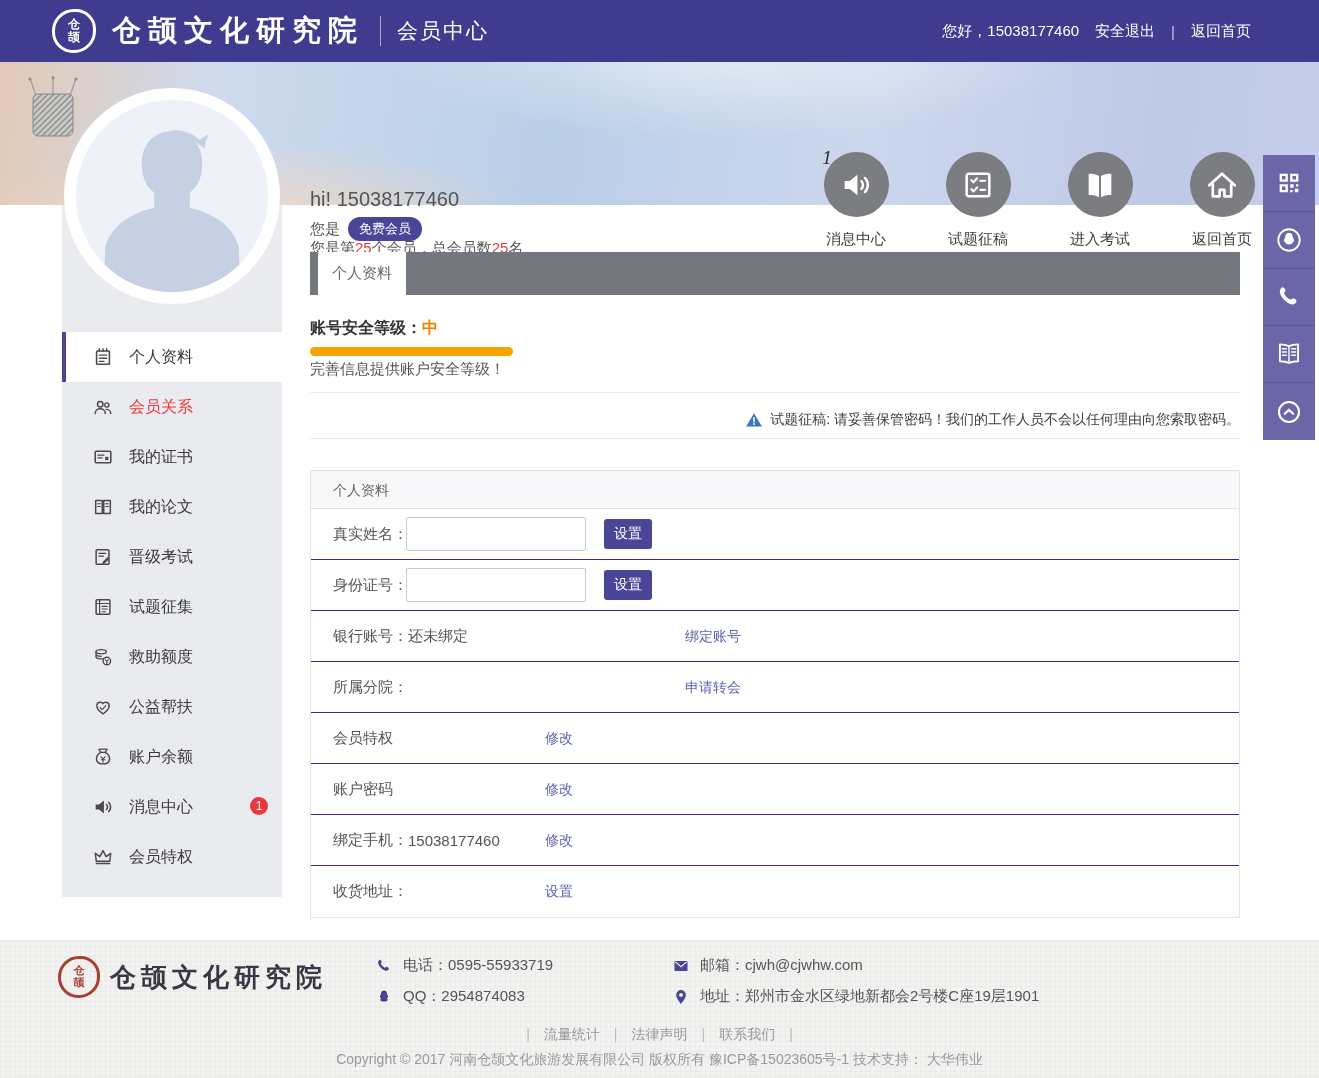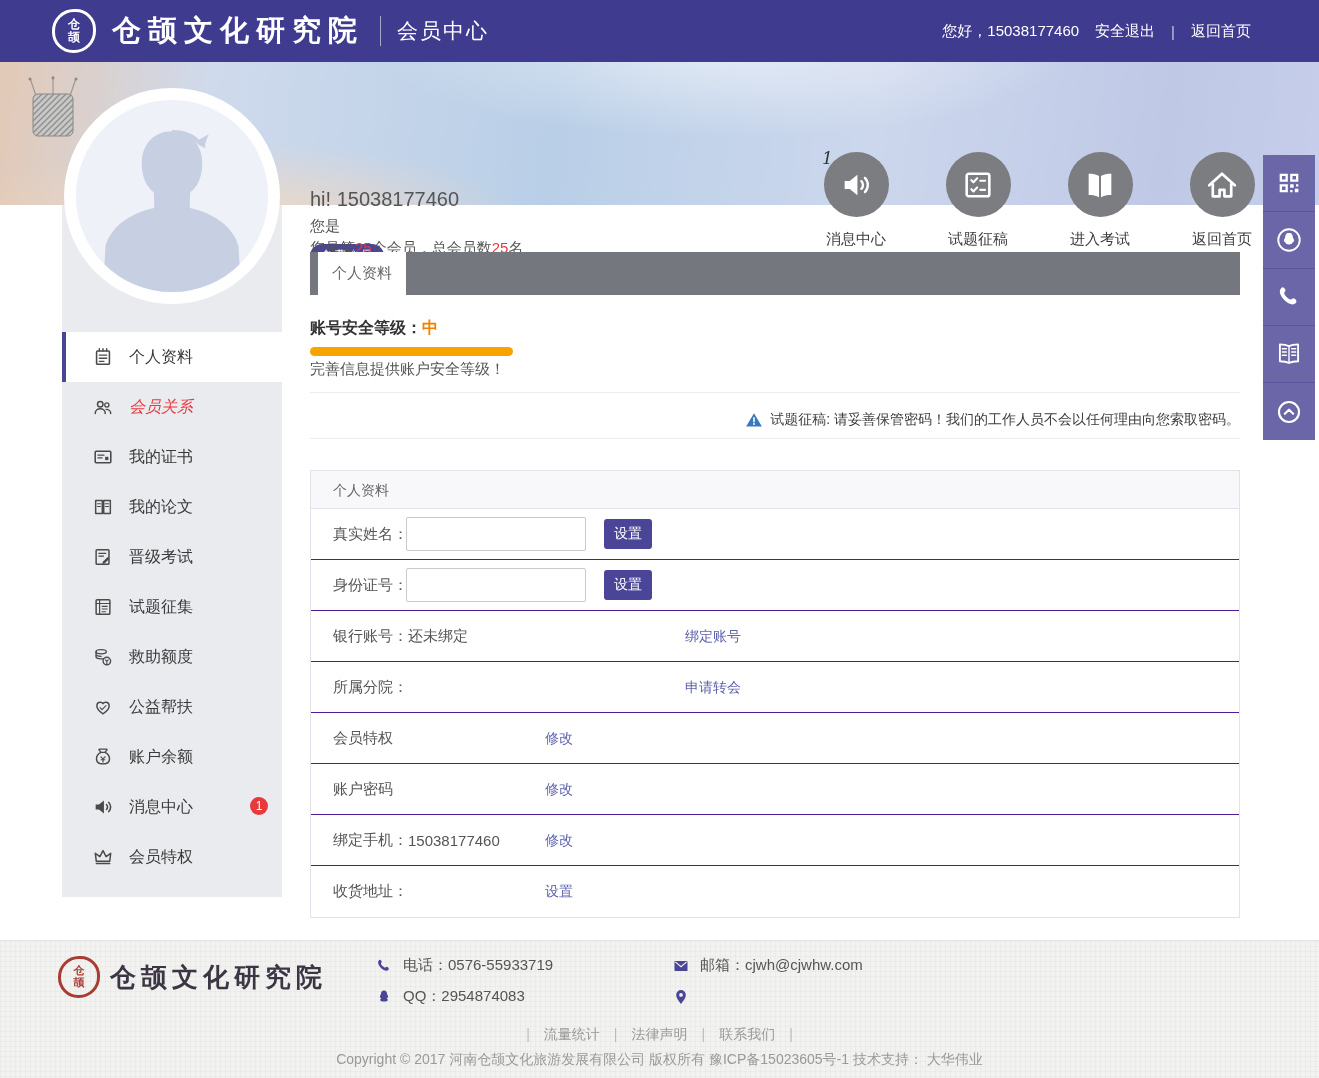--- a/index.html
+++ b/index.html
@@ -25,22 +25,22 @@
   
   .banner { position:absolute; left:0; top:62px; width:1319px; height:143px;
     background:
       radial-gradient(420px 120px at 18% 115%, rgba(246,216,188,.9), rgba(246,216,188,0) 70%),
       radial-gradient(500px 130px at 55% -10%, rgba(255,255,255,.55), rgba(255,255,255,0) 70%),
       linear-gradient(97deg,#e3c9b6 0%, #cfdaec 16%, #b9cfe7 42%, #ccd7ed 66%, #bfc9e6 88%, #c5cdea 100%);
   }
   .basket { position:absolute; left:24px; top:14px; }
 
   .hello { position:absolute; left:310px; top:126px; font-size:20px; color:#555; }
-  .memline { position:absolute; left:310px; top:155px; display:flex; gap:8px;
-             font-size:15px; color:#555;flex-direction:column; }
+  .memline { position:absolute; left:310px; top:155px; display:flex; align-items:center; gap:8px;
+             font-size:15px; color:#555; }
   .badge-pill { background:#4a4596; color:#fff; font-size:13px; padding:3px 11px; border-radius:12px; }
   .statline { position:absolute; left:310px; top:177px; font-size:15px; color:#555;text-align:center; }
   .statline .red { color:#e8393d; }
 
   .unread-note { position:absolute; left:822px; top:86px; font-size:17px; color:#333;
                  font-style:italic; font-family:"DejaVu Serif",serif; z-index:5; }
   .quick-actions { position:absolute; left:795px; top:90px; display:flex; }
   .qa-item { width:122px; display:flex; flex-direction:column; align-items:center; }
   .qa-circle { width:65px; height:65px; border-radius:50%; background:#7b7d80; color:#fff;
                display:flex; align-items:center; justify-content:center; cursor:pointer; }
@@ -56,21 +56,21 @@
 
   
   .sidebar { position:absolute; left:62px; top:205px; width:220px; height:692px; background:#e9ebee; }
   .avatar { position:absolute; left:64px; top:88px; width:216px; height:216px; z-index:10; }
   .menu { position:absolute; left:0; top:127px; width:220px; }
   .menu-item { position:relative; height:50px; display:flex; align-items:center; padding-left:30px;
                cursor:pointer; font-size:16px; color:#3a3a3a; }
   .menu-item .mi-icon { width:22px; height:22px; margin-right:15px; color:#4a4a4a; flex:none; }
   .menu-item .mi-icon svg { width:22px; height:22px; }
   .menu-item.active { background:#fff; border-left:4px solid #4a4596; padding-left:26px; }
-  .menu-item.highlight .mi-label { color:#e8393d;font-style:italic; }
+  .menu-item.highlight .mi-label { color:#e8393d; }
   .mi-badge { position:absolute; right:14px; top:15px; width:18px; height:18px; border-radius:50%;
               background:#e8393d; color:#fff; font-size:12px; display:flex; align-items:center; justify-content:center; }
 
   
   .main { position:absolute; left:310px; top:205px; width:930px; }
   .tabbar { position:absolute; left:0; top:47px; width:930px; height:43px; background:#74787e; }
   .tab-active { position:absolute; left:8px; top:0; width:88px; height:43px; background:#fff;
                 display:flex; align-items:center; justify-content:center; font-size:15px; color:#666; cursor:pointer; }
   .sec-label { position:absolute; left:0; top:113px; font-size:16px; font-weight:bold; color:#333; }
   .sec-level { color:#f08200; }
@@ -469,21 +469,21 @@
     </div>
     <div class="f-brand">仓颉文化研究院</div>
   </div>
   <div class="f-contacts-1" id="f-contacts-1">
       <div class="f-contact">
         <span class="icn">
           <svg viewBox="0 0 24 24">
             <path d="M6.3 3.6c1.1 0 2.7 1.6 2.7 2.7 0 .9-1.1 1.6-1.1 2.4 0 1.6 3.8 5.4 5.4 5.4.8 0 1.5-1.1 2.4-1.1 1.1 0 2.7 1.6 2.7 2.7 0 1.3-1.6 2.7-3.2 2.7-4.5 0-11.1-6.6-11.1-11.1 0-1.6 1.4-3.7 2.2-3.7z" fill="currentColor"></path>
           </svg>
         </span>
-        <span>电话：0576-55933719</span>
+        <span>电话：0595-55933719</span>
       </div>
       <div class="f-contact">
         <span class="icn">
           <svg viewBox="0 0 24 24">
             <path d="M12 3.2c-2.7 0-4.1 2.2-4.1 4.9 0 .5-1.4 2.4-1.4 4 0 .9.7 1 1 .5.2.7.5 1.3.9 1.8-.9.3-1.6.9-1.6 1.5 0 1.1 1.8 2 5.2 2s5.2-.9 5.2-2c0-.6-.7-1.2-1.6-1.5.4-.5.7-1.1.9-1.8.3.5 1 .4 1-.5 0-1.6-1.4-3.5-1.4-4 0-2.7-1.4-4.9-4.1-4.9z" fill="currentColor"></path>
           </svg>
         </span>
         <span>QQ：2954874083</span>
       </div>
     </div>
@@ -497,20 +497,21 @@
         </span>
         <span>邮箱：cjwh@cjwhw.com</span>
       </div>
       <div class="f-contact">
         <span class="icn">
           <svg viewBox="0 0 24 24">
             <path d="M12 2.8a6.4 6.4 0 00-6.4 6.4C5.6 13.9 12 21.2 12 21.2s6.4-7.3 6.4-12A6.4 6.4 0 0012 2.8z" fill="currentColor"></path>
             <circle cx="12" cy="9.2" r="2.5" fill="#f2f2f0"></circle>
           </svg>
         </span>
+        <span>地址：郑州市金水区绿地新都会2号楼C座19层1901</span>
       </div>
     </div>
   <div class="f-links" id="f-links"><span class="fpipe">|</span><span class="flink">流量统计</span><span class="fpipe">|</span><span class="flink">法律声明</span><span class="fpipe">|</span><span class="flink">联系我们</span><span class="fpipe">|</span></div>
   <div class="f-copy">
     <span>Copyright © 2017 河南仓颉文化旅游发展有限公司 版权所有</span>
     <span>豫ICP备15023605号-1</span>
     <span>技术支持：</span>
     <span>大华伟业</span>
   </div>
 

